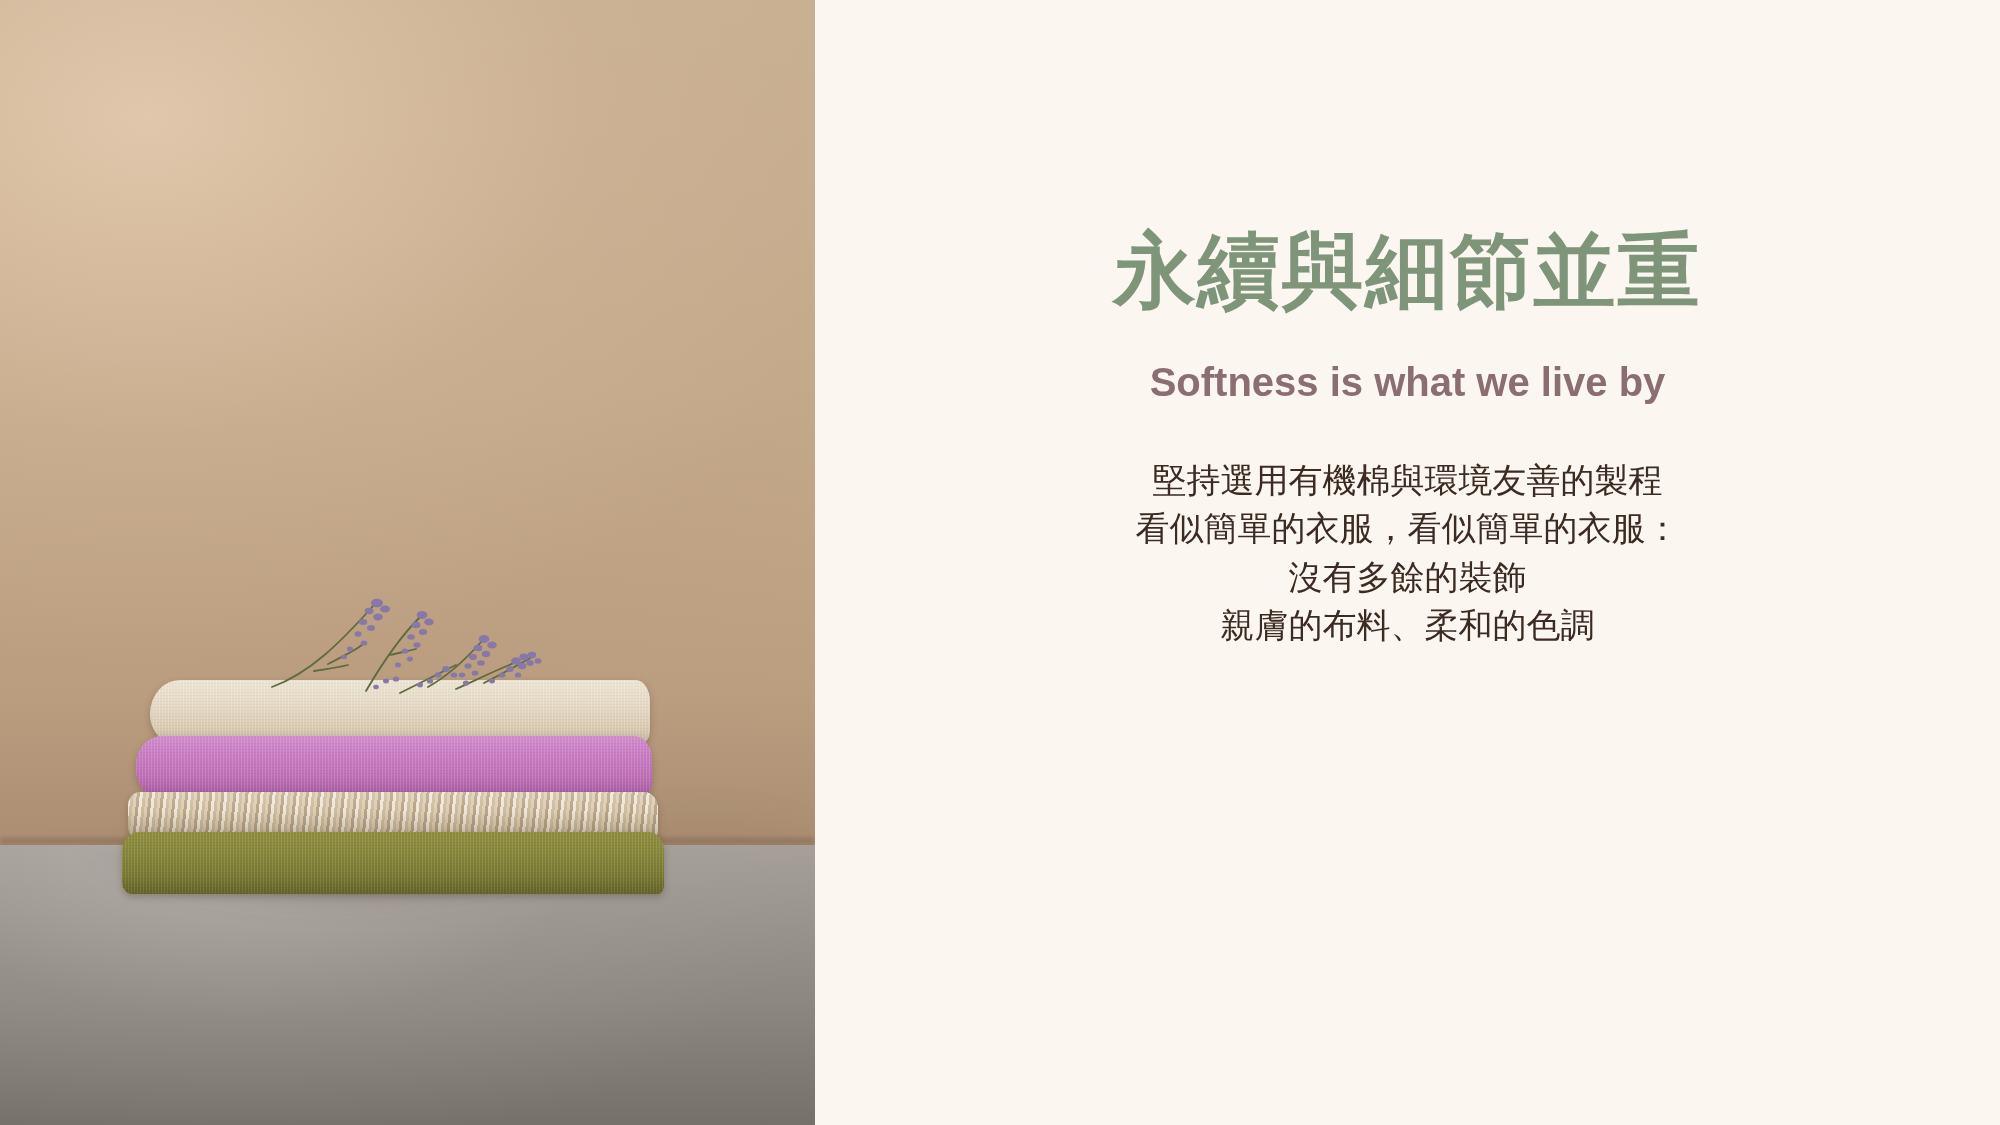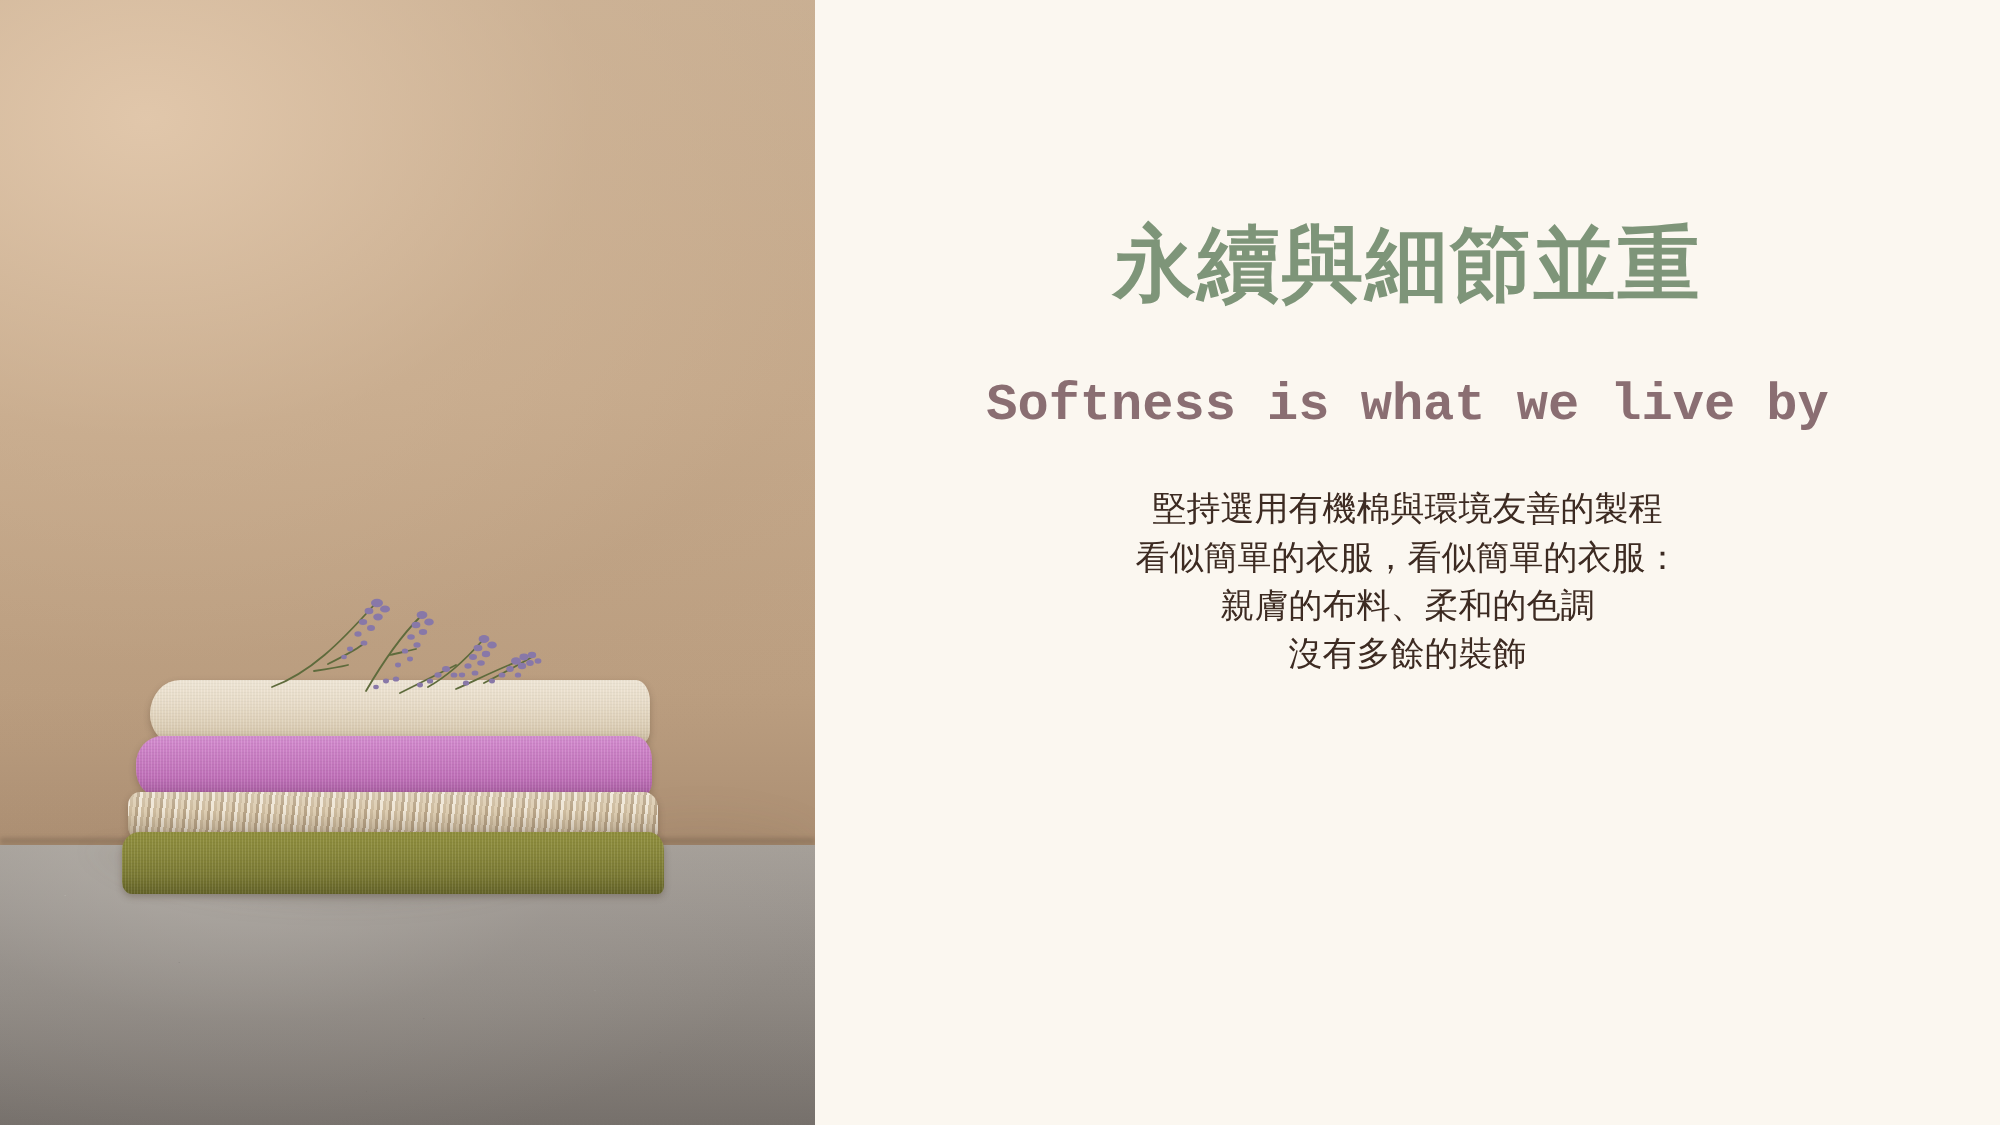--- a/index.html
+++ b/index.html
@@ -137,35 +137,34 @@
 
   
   .text-panel {
     position:relative;
     flex:1 1 auto;
     height:1125px;
     background:#FBF7F0;
     display:flex; flex-direction:column;
     align-items:center; justify-content:flex-start;
     padding:0 48px;
-    font-family:Liberation Mono, monospace;
   }
   .heading {
     margin-top:225px;
     font-size:82px;
     font-weight:bold;
     letter-spacing:2px;
     line-height:1.12;
     color:#7E9579;
     text-align:center;
     white-space:nowrap;
   }
   .subtitle {
-    margin-top:56px;
-    font-size:52px;
+    margin-top:40px;
+    font-size:40px;
     font-weight:bold;
     line-height:1.28;
     color:#8A6E72;
     text-align:left;
     max-width:1000px;
   }
   .subtitle .sub-line { display:block; }
   .body-copy {
     margin-top:48px;
     font-size:34px;
@@ -265,18 +264,18 @@
 
     <h1 class="heading">永續與細節並重</h1>
 
     <div class="subtitle">
       <span class="sub-line">Softness is what we live by</span>
     </div>
 
     <div class="body-copy">
       <span class="body-line">堅持選用有機棉與環境友善的製程</span>
       <span class="body-line">看似簡單的衣服，看似簡單的衣服：</span>
+      <span class="body-line">沒有多餘的裝飾</span>
       <span class="body-line">親膚的布料、柔和的色調</span>
-      <span class="body-line">沒有多餘的裝飾</span>
     </div>
 
   </div>
 </div>
 
 </body></html>

